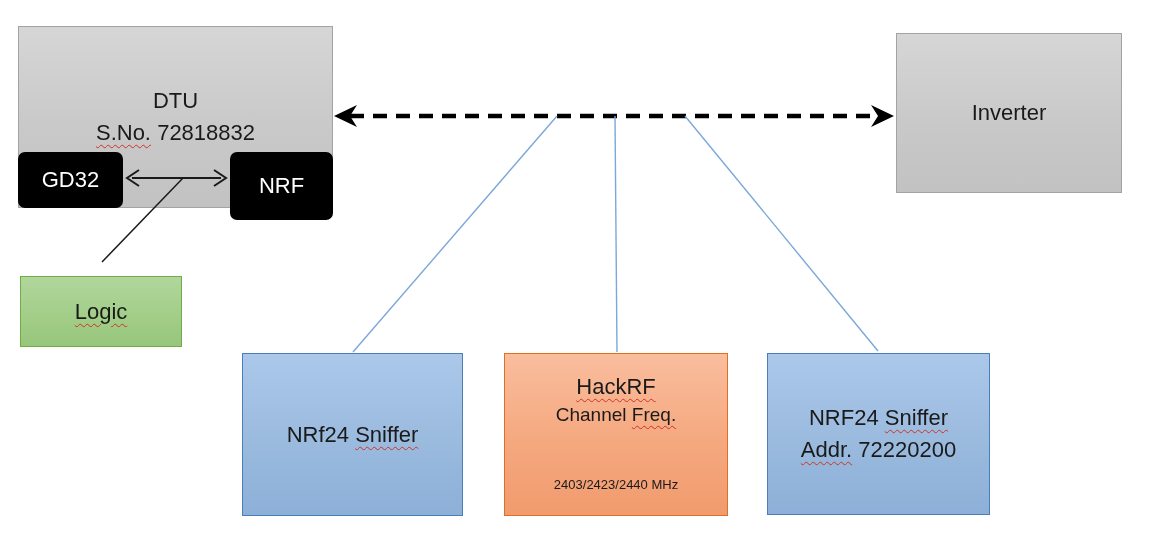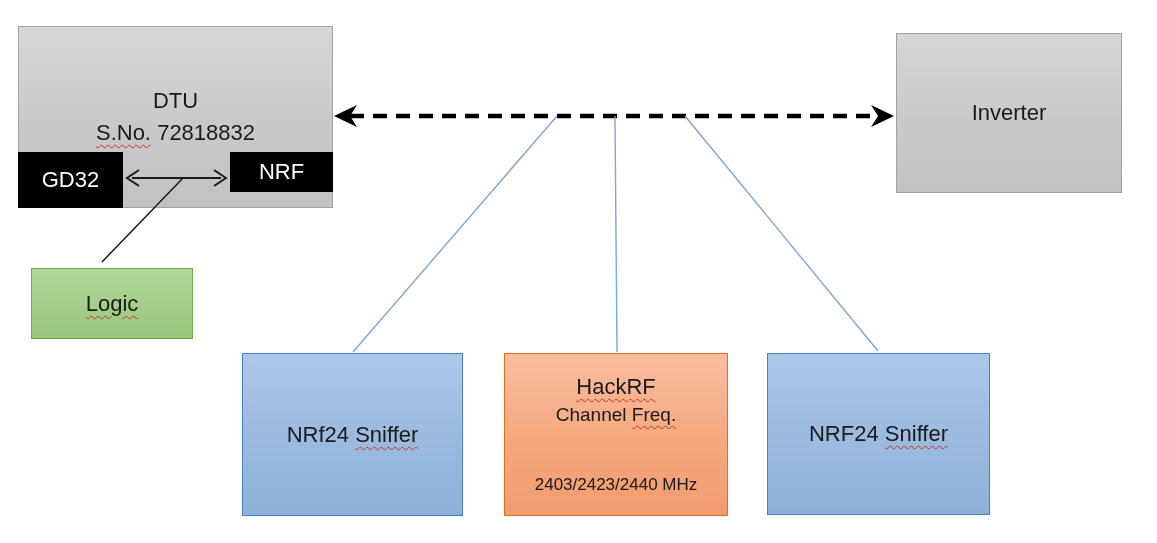--- a/index.html
+++ b/index.html
@@ -20,36 +20,37 @@
   }
   .gray {
     background:linear-gradient(180deg,#d6d6d6 0%,#c9c9c9 55%,#c2c2c2 100%);
     border:1.6px solid #a3a3a3;
   }
   .chip {
     position:absolute;
     background:#000000; color:#ffffff;
     display:flex; align-items:center; justify-content:center;
     font-size:22px;
+    border-radius:7px;
   }
   .green {
     background:linear-gradient(180deg,#b1d69c 0%,#a3ce89 55%,#97c67b 100%);
     border:1.8px solid #70ad47;
   }
   .blue {
     background:linear-gradient(180deg,#abc8ea 0%,#9abade 55%,#8db0d8 100%);
     border:1.7px solid #4a7ebb;
   }
   .orange {
     background:linear-gradient(180deg,#f9bd9e 0%,#f5a87e 55%,#f19b6e 100%);
     border:1.7px solid #e0701f;
   }
   .lg { font-size:22px; line-height:32px; white-space:nowrap; }
   .md { font-size:19px; line-height:26px; white-space:nowrap; }
-  .fr { font-size:17px; line-height:27px; white-space:nowrap;margin-top:43px; }
+  .fr { font-size:13px; line-height:27px; white-space:nowrap;margin-top:43px; }
   .sq {
     text-decoration-line:underline;
     text-decoration-style:wavy;
     text-decoration-color:#cb3326;
     text-decoration-thickness:1px;
     text-underline-offset:4px;
   }
   .g { margin-left:0.28em;margin-top:16px; }
   .overlay {
     position:absolute; left:0; top:0;
@@ -65,44 +66,45 @@
 
   <div class="box gray" style="left:18px; top:26px; width:315px; height:182px;">
     <div class="lg">DTU</div>
     <div class="lg"><span class="sq">S.No.</span><span class="g">72818832</span></div>
   </div>
 
   <div class="chip" style="left:18px; top:152px; width:105px; height:56px;">
     <span>GD32</span>
   </div>
 
-  <div class="chip" style="left:230px; top:152px; width:103px; height:40px;">
+  <div class="chip" style="left:230px; top:152px; width:103px; height:68px;">
     <span>NRF</span>
   </div>
 
-  <div class="box green" style="left:20px; top:268px; width:162px; height:71px;margin-left:11px;">
+  <div class="box green" style="left:20px; top:276px; width:162px; height:71px;">
     <div class="lg"><span class="sq">Logic</span></div>
   </div>
 
   <div class="box gray" style="left:896px; top:33px; width:226px; height:160px;">
     <div class="lg">Inverter</div>
   </div>
 
   <div class="box blue" style="left:242px; top:353px; width:221px; height:163px;">
     <div class="lg"><span>NRf24</span><span class="g sq">Sniffer</span></div>
   </div>
 
   <div class="box orange" style="left:504px; top:353px; width:224px; height:163px;">
     <div class="lg" style="line-height:30px;text-align:right;"><span class="sq">HackRF</span></div>
     <div class="md"><span>Channel</span><span class="g sq">Freq.</span></div>
     <div class="fr">2403/2423/2440 MHz</div>
   </div>
 
   <div class="box blue" style="left:767px; top:353px; width:223px; height:162px;">
     <div class="lg"><span>NRF24</span><span class="g sq">Sniffer</span></div>
+    <div class="lg"><span class="sq">Addr.</span><span class="g">72220200</span></div>
   </div>
 
   <svg class="overlay" viewBox="0 0 1157 543">
 
     <line x1="350" y1="116" x2="879" y2="116" stroke-width="4.4" stroke-dasharray="14 9" stroke="#000000"></line>
     <polygon points="334,116 357,105 350,116 357,127" fill="#000000"></polygon>
     <polygon points="894,116 871,105 878,116 871,127" fill="#000000"></polygon>
 
     <line x1="132" y1="178" x2="221" y2="178" stroke-width="2" stroke="#1a1a1a"></line>
     <polyline points="139,170 127,178 139,186" fill="none" stroke-width="2" stroke="#1a1a1a"></polyline>

